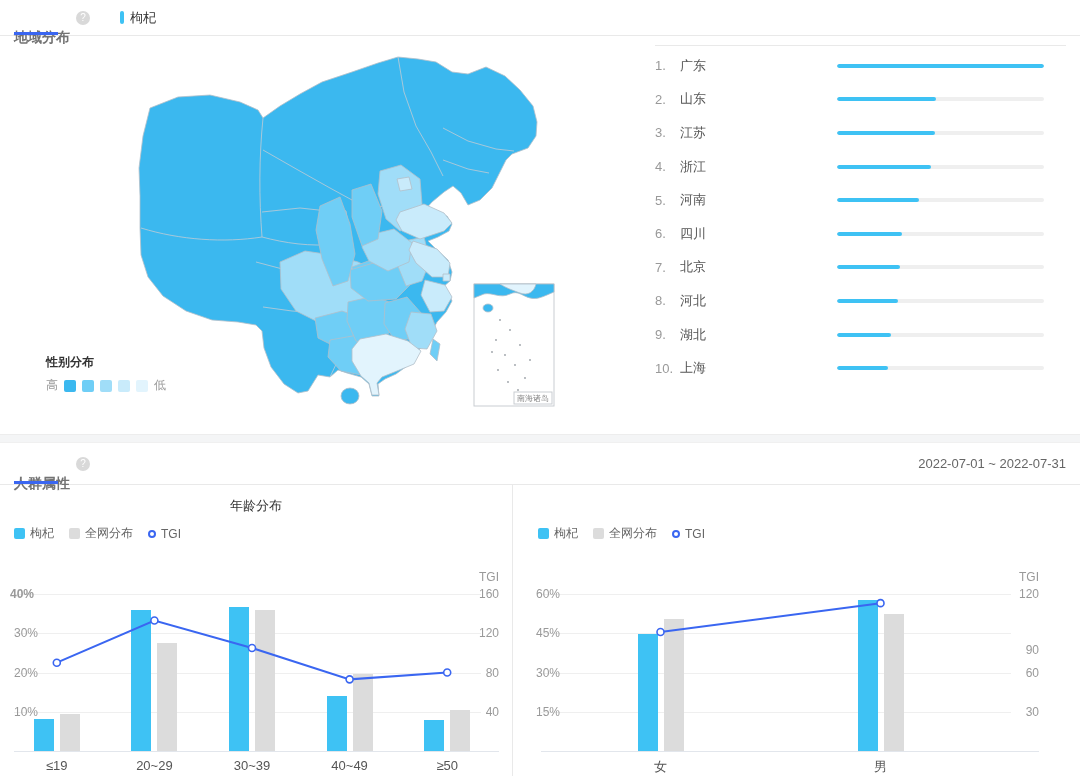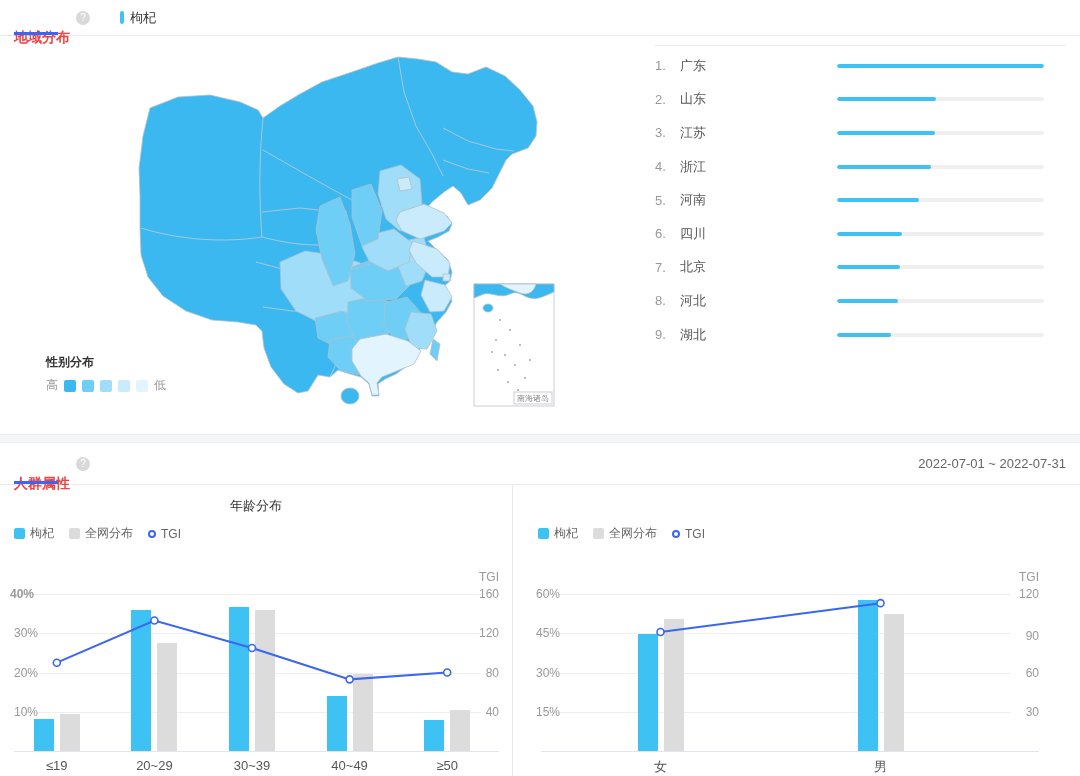--- a/index.html
+++ b/index.html
@@ -1,20 +1,20 @@
 <!DOCTYPE html>
 <html style="--cyan: #3ec2f4; --blue: #3a66f1; --bar-grey: #dcdcdc; --track: #efefef; --m0: #3bb8ef; --m1: #6fcef6; --m2: #a0ddf8; --m3: #c9ebfb; --m4: #e2f4fd;"><head>
 <meta charset="utf-8">
 <style>
   * { margin:0; padding:0; box-sizing:border-box; }
   html,body { width:1080px; height:776px; background:#fff; overflow:hidden;
     font-family:"Liberation Sans", sans-serif; color:#333; }
   .sec { position:relative; background:#fff; }
   .sec-header { position:relative; display:flex; align-items:center; height:35px; padding:0 14px; }
-  .sec-title { font-size:14px; font-weight:600; color:#ef4444;margin-top:40px; }
+  .sec-title { font-size:14px; font-weight:600; color:#737373;margin-top:40px; }
   .help-icon { display:inline-flex; align-items:center; justify-content:center;
     width:14px; height:14px; margin-left:6px; border-radius:50%;
     background:#d9d9d9; color:#fff; font-size:10px; cursor:pointer; }
   .title-underline { position:absolute; left:14px; bottom:0; width:44px; height:3px; background:var(--blue); }
   .kw-legend { display:flex; align-items:center; margin-left:30px; font-size:13px; color:#333; }
   .kw-bar { width:4px; height:13px; border-radius:2px; background:var(--cyan); margin-right:6px; }
   .header-right { margin-left:auto; display:flex; align-items:center; gap:12px; }
   .date-range { font-size:13px; color:#666; }
   .v-divider { width:1px; height:13px; background:#ddd; }
   .period-dd { font-size:13px; color:#333; cursor:pointer; }
@@ -207,20 +207,27 @@
           <span class="rk-name">河北</span>
           <span class="rk-track">
             <span class="rk-fill" style="width: 29.5%;"></span>
           </span>
         </div>
         <div class="rk-row">
           <span class="rk-num">9.</span>
           <span class="rk-name">湖北</span>
           <span class="rk-track">
             <span class="rk-fill" style="width: 26%;"></span>
+          </span>
+        </div>
+        <div class="rk-row">
+          <span class="rk-num">10.</span>
+          <span class="rk-name">上海</span>
+          <span class="rk-track">
+            <span class="rk-fill" style="width: 24.5%;"></span>
           </span>
         </div>
       </div>
   </div>
 </section>
 
 <div class="section-gap"></div>
 
 <section class="sec demo">
   <div class="sec-header" style="height:41px">
@@ -305,21 +312,21 @@
             <span class="leg-ring"></span>
             <span>TGI</span>
           </span>
         </div>
       <div class="ch-plot">
           <div class="gridline" style="left: 28px; width: 470px; top: 109px;"></div>
           <div class="tick" style="left: 23px; top: 102px;">60%</div>
           <div class="tick tick-r" style="left: 484px; width: 42px; top: 102px;">120</div>
           <div class="gridline" style="left: 28px; width: 470px; top: 148.25px;"></div>
           <div class="tick" style="left: 23px; top: 141.25px;">45%</div>
-          <div class="tick tick-r" style="left: 484px; width: 42px; top: 144px;">90</div>
+          <div class="tick tick-r" style="left: 484px; width: 42px; top: 158px;">90</div>
           <div class="gridline" style="left: 28px; width: 470px; top: 187.5px;"></div>
           <div class="tick" style="left: 23px; top: 180.5px;">30%</div>
           <div class="tick tick-r" style="left: 484px; width: 42px; top: 180.5px;">60</div>
           <div class="gridline" style="left: 28px; width: 470px; top: 226.75px;"></div>
           <div class="tick" style="left: 23px; top: 219.75px;">15%</div>
           <div class="tick tick-r" style="left: 484px; width: 42px; top: 219.75px;">30</div>
           <div class="tick tick-r" style="left: 484px; width: 42px; top: 85px;">TGI</div>
           <div class="baseline" style="left: 28px; width: 498px; top: 266px;"></div>
           <div class="cat" style="left: 107.5px; width: 80px; top: 273px;">女</div>
           <div class="bar" style="left: 124.5px; width: 20px; top: 148.773px; height: 117.227px; background: var(--cyan);"></div>

